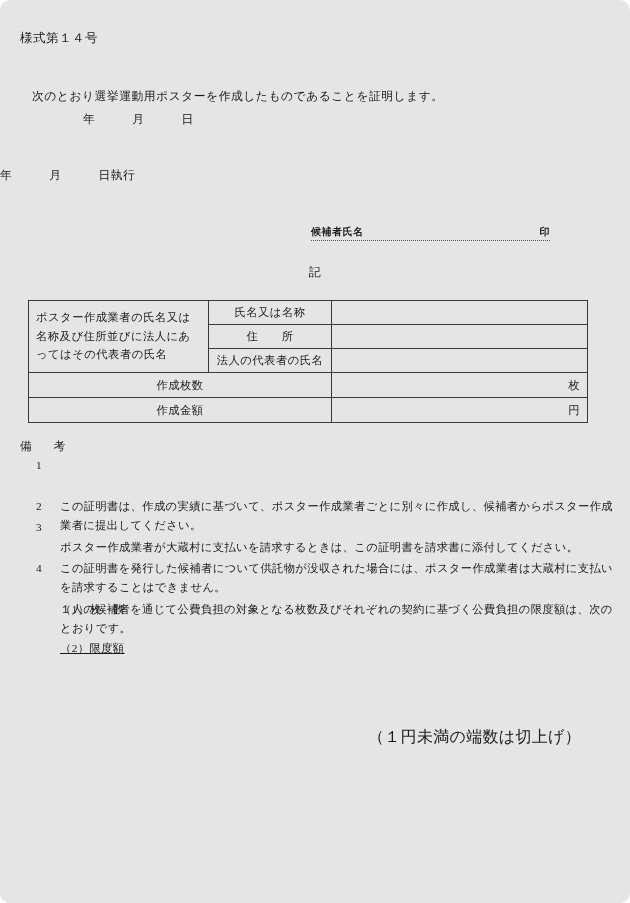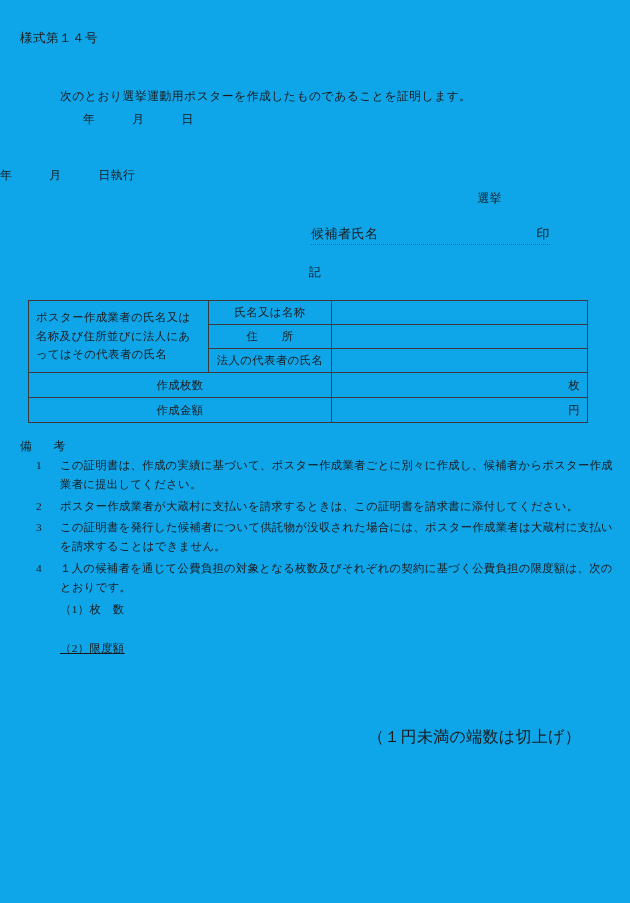--- a/index.html
+++ b/index.html
@@ -12,21 +12,22 @@
     height: 903px;
     position: relative;
     font-family: "Liberation Serif", "DejaVu Serif", serif;
     color: #1a1a1a;
     font-size: 11.5px;
     overflow: hidden;
   }
   .page {
     position: absolute;
     inset: 0;
-    background: #0ea5e9;
+    background: #e5e5e5;
+    border-radius: 10px;
   }
 
   
   .form-no {
     position: absolute;
     left: 20px;
     top: 30px;
     font-size: 12.5px;
     letter-spacing: 0.5px;
     white-space: nowrap;
@@ -40,21 +41,20 @@
     font-size: 12.5px;
     letter-spacing: 0.6px;
   }
   .intro {
     position: absolute;
     left: 32px;
     top: 89px;
     font-size: 11.8px;
     letter-spacing: 0.5px;
     white-space: nowrap;
-    margin-left: 28px;
   }
   .date-line-top {
     position: absolute;
     left: 83px;
     top: 112px;
     font-size: 11.8px;
     letter-spacing: 0.5px;
     white-space: nowrap;
   }
 
@@ -83,23 +83,24 @@
   
   .cand-row {
     position: absolute;
     left: 311px;
     top: 225px;
     width: 239px;
     display: flex;
     align-items: flex-end;
     border-bottom: 1px dotted #555;
     padding-bottom: 1px;
-    font-size: 13px;
-    letter-spacing: 0.5px;
-    white-space: nowrap;
+    font-size: 10px;
+    letter-spacing: 0.5px;
+    white-space: nowrap;
+    font-weight: bold;
   }
   .cand-row .cand-label { flex: 0 0 auto; }
   .cand-row .cand-blank { flex: 1 1 auto; }
   .cand-row .cand-seal { flex: 0 0 auto; }
 
   .ki-mark {
     position: absolute;
     left: 0;
     right: 0;
     top: 264px;
@@ -173,20 +174,21 @@
   .note .num {
     position: absolute;
     left: 0;
     top: 0;
     width: 18px;
     text-align: left;
   }
   .note .body {
     margin-left: 24px;
     display: block;
+    margin-top: 41px;
   }
   .note-1 { top: 456px; }
   .note-2 { top: 497px; }
   .note-3 { top: 518px; }
   .note-4 { top: 559px; }
 
   .sub-item {
     position: absolute;
     left: 60px;
     font-size: 11.3px;
@@ -244,21 +246,20 @@
 </head>
 <body>
 
 <div class="page">
 
   <div class="form-no">様式第１４号</div>
   <div class="intro">次のとおり選挙運動用ポスターを作成したものであることを証明します。</div>
   <div class="date-line-top">年　　　月　　　日</div>
 
   <div class="exec-line">年　　　月　　　日執行</div>
-  <div class="election-line">選挙</div>
 
   <div class="cand-row">
     <span class="cand-label">候補者氏名</span>
     <span class="cand-blank"></span>
     <span class="cand-seal">印</span>
   </div>
 
   <div class="ki-mark">記</div>
 
   <table class="form-table">

